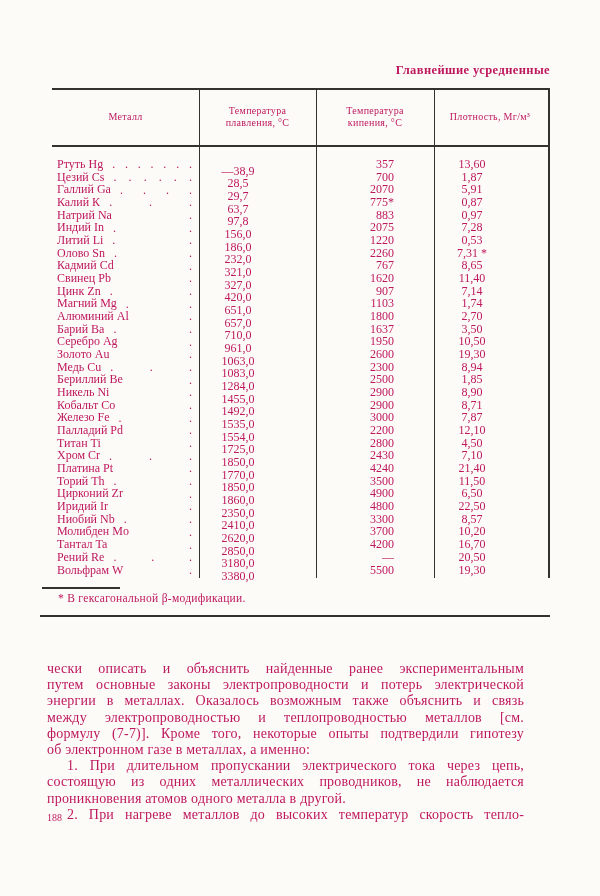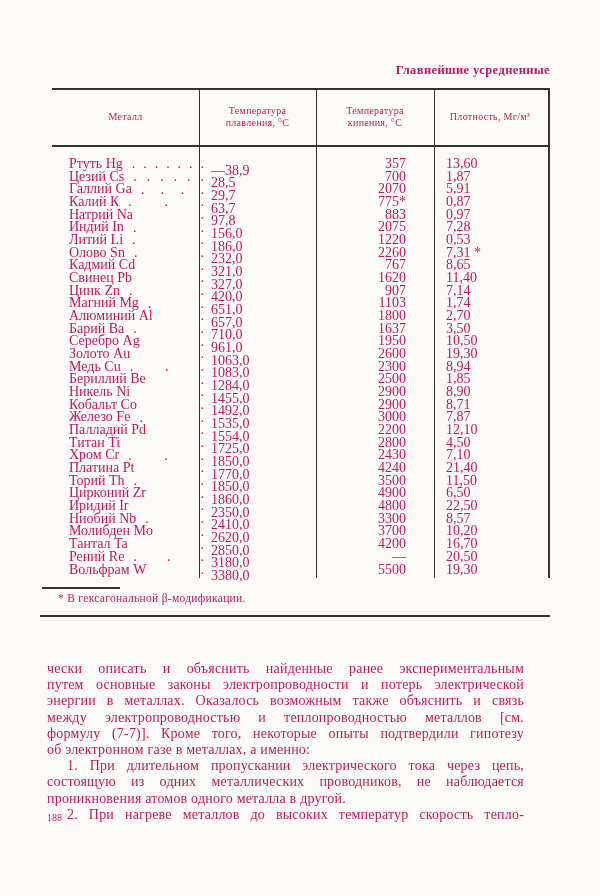--- a/index.html
+++ b/index.html
@@ -21,29 +21,29 @@
   .vl1{left:199px;}.vl2{left:316px;}.vl3{left:434px;}
   .vl4{left:548px;width:2px;}
   .thead{
     position:absolute;left:52px;top:90px;width:498px;height:54px;
     display:flex;align-items:center;text-align:center;
     font-size:10px;line-height:12.5px;letter-spacing:.3px;
   }
   .th{box-sizing:border-box;}
   .th1{width:147px;}.th2{width:117px;}.th3{width:118px;}.th4{width:112px;}
   .tbody{
-    position:absolute;left:64px;top:158px;width:498px;
-    font-size:14px;
+    position:absolute;left:52px;top:158px;width:498px;
+    font-size:12px;
   }
   .trow{display:flex;height:12.68px;line-height:12.68px;align-items:center;}
   .c{box-sizing:border-box;white-space:nowrap;}
   .c1{width:147px;padding-left:5px;display:flex;align-items:center;}
-  .c2{width:117px;text-align:left;padding-right:39px;margin-top:13px;}
+  .c2{width:117px;text-align:center;padding-right:39px;margin-top:13px;}
   .c3{width:118px;text-align:right;padding-right:40px;}
-  .c4{width:116px;text-align:left;padding-right:40px;}
+  .c4{width:116px;text-align:center;padding-right:40px;}
   .leader{flex:1;display:flex;justify-content:space-between;margin:0 7px 0 9px;}
   .leader.one{justify-content:flex-end;}
   .leader .dot{line-height:10px;}
   .footnote{
     position:absolute;left:58px;top:592px;font-size:11.5px;letter-spacing:.3px;
   }
   .body-text{
     position:absolute;left:47px;top:661px;width:477px;
     font-size:14px;line-height:16.2px;letter-spacing:.2px;
   }

